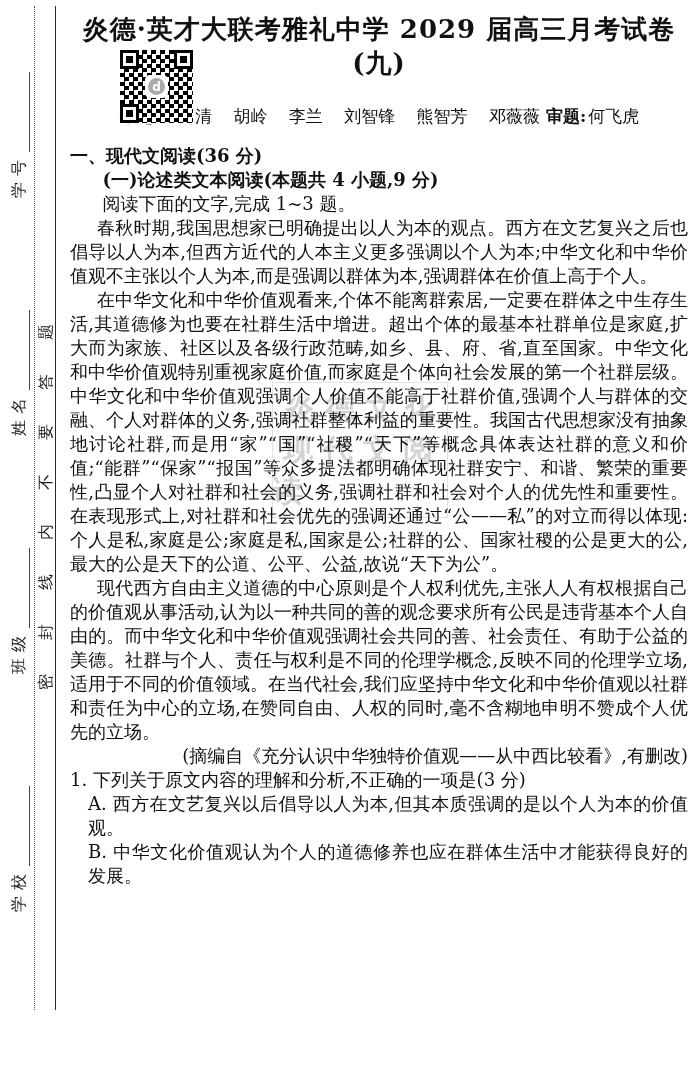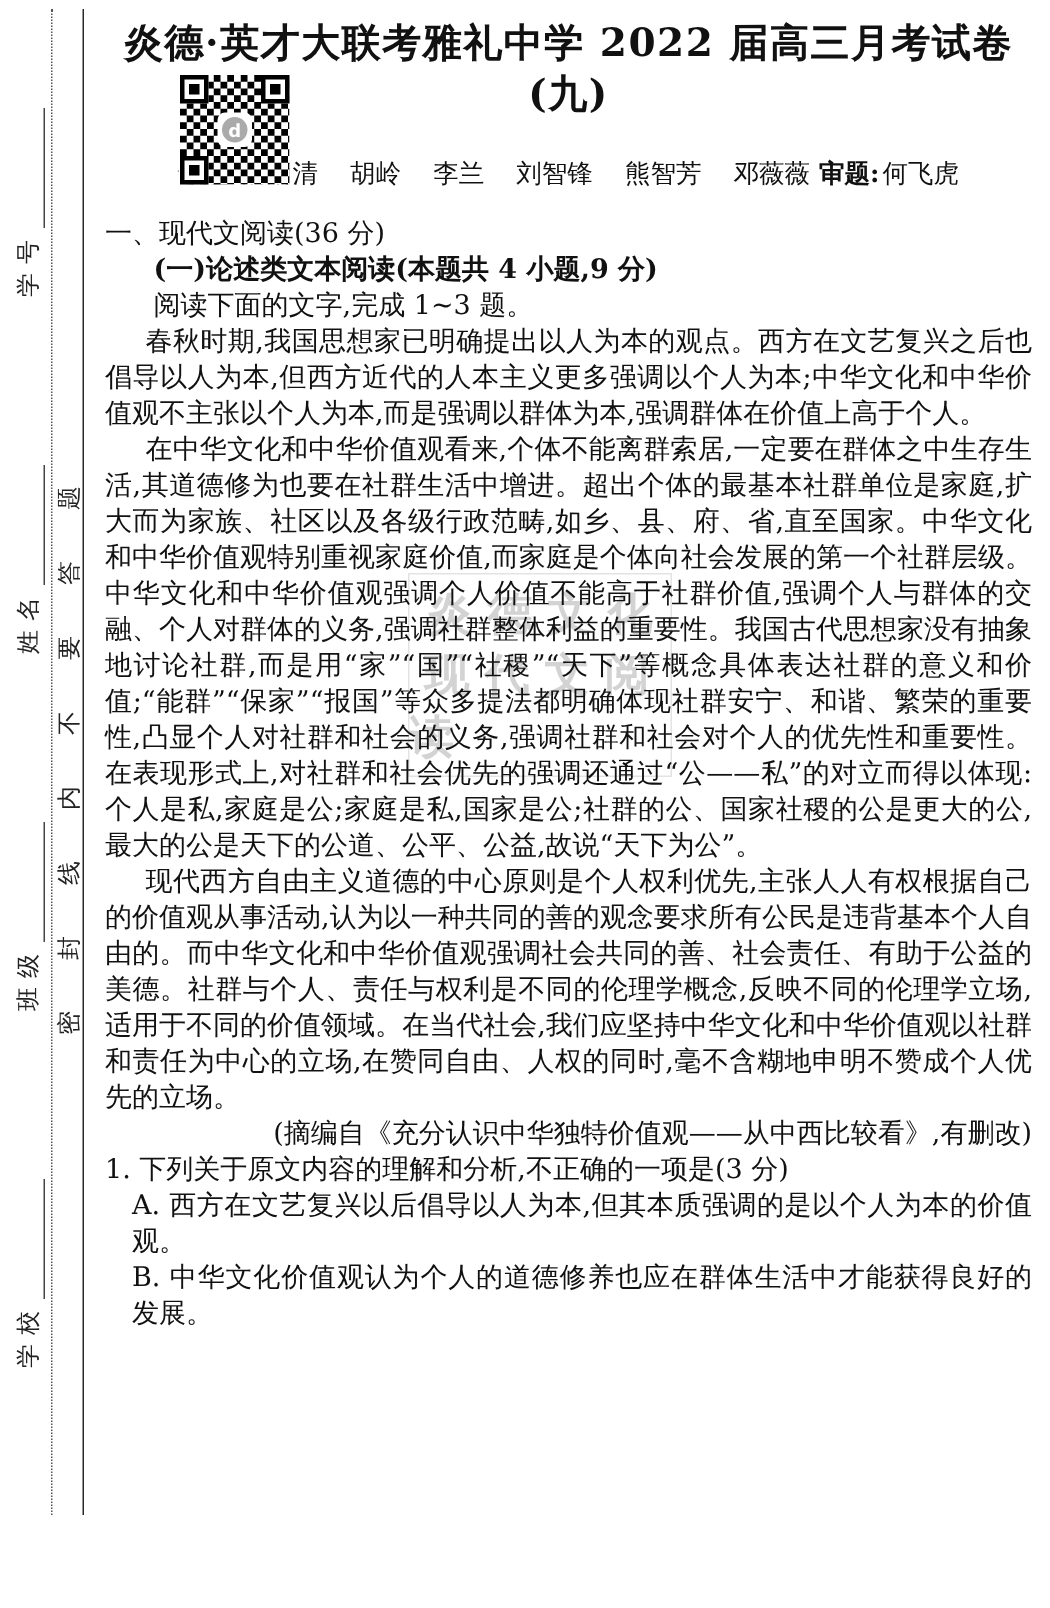--- a/index.html
+++ b/index.html
@@ -45,21 +45,21 @@
       background-size:9px 9px;outline:1px solid #fff;}
   .qr .f{position:absolute;width:13px;height:13px;background:#fff;border:3.5px solid #000;}
   .qr .f i{display:block;width:7px;height:7px;background:#000;margin:3px;}
   .qr .tl{left:0;top:0;} .qr .tr{right:0;top:0;} .qr .bl{left:0;bottom:0;}
   .qr .logo{position:absolute;left:25px;top:25px;width:23px;height:23px;background:#fff;border-radius:5px;
       display:flex;align-items:center;justify-content:center;}
   .qr .logo span{width:17px;height:17px;border-radius:50%;background:#aaa;color:#fff;font-size:12px;
       font-family:"DejaVu Sans",sans-serif;display:flex;align-items:center;justify-content:center;font-weight:bold;}
   
   .bodytext{margin-top:16px;font-size:18px;line-height:24px;text-align:justify;}
-  .sec-head{font-weight:normal;}
+  .sec-head{font-weight:bold;}
   .sec-sub{font-weight:bold;text-indent:1.8em;}
   .instruction{text-indent:1.8em;}
   .para{margin:0;text-indent:1.5em;}
   .citation{text-align:right;}
   .q-stem{}
   .q-opt{padding-left:18px;}
 </style>
 </head>
 <body>
 
@@ -85,21 +85,21 @@
 <div class="seal-text">密封线内不要答题</div>
 <div class="seal-solid"></div>
 
 <div class="watermark">
   <div>炎德文化</div>
   <div>现代文阅读</div>
 </div>
 
 <div class="main">
 
-  <div class="header-title">炎德·英才大联考雅礼中学 2022 届高三月考试卷(九)</div>
+  <div class="header-title">炎德·英才大联考雅礼中学 2029 届高三月考试卷(九)</div>
 
   <div class="qr">
     <div class="f tl">
         <i></i>
       </div>
     <div class="f tr">
         <i></i>
       </div>
     <div class="f bl">
         <i></i>

